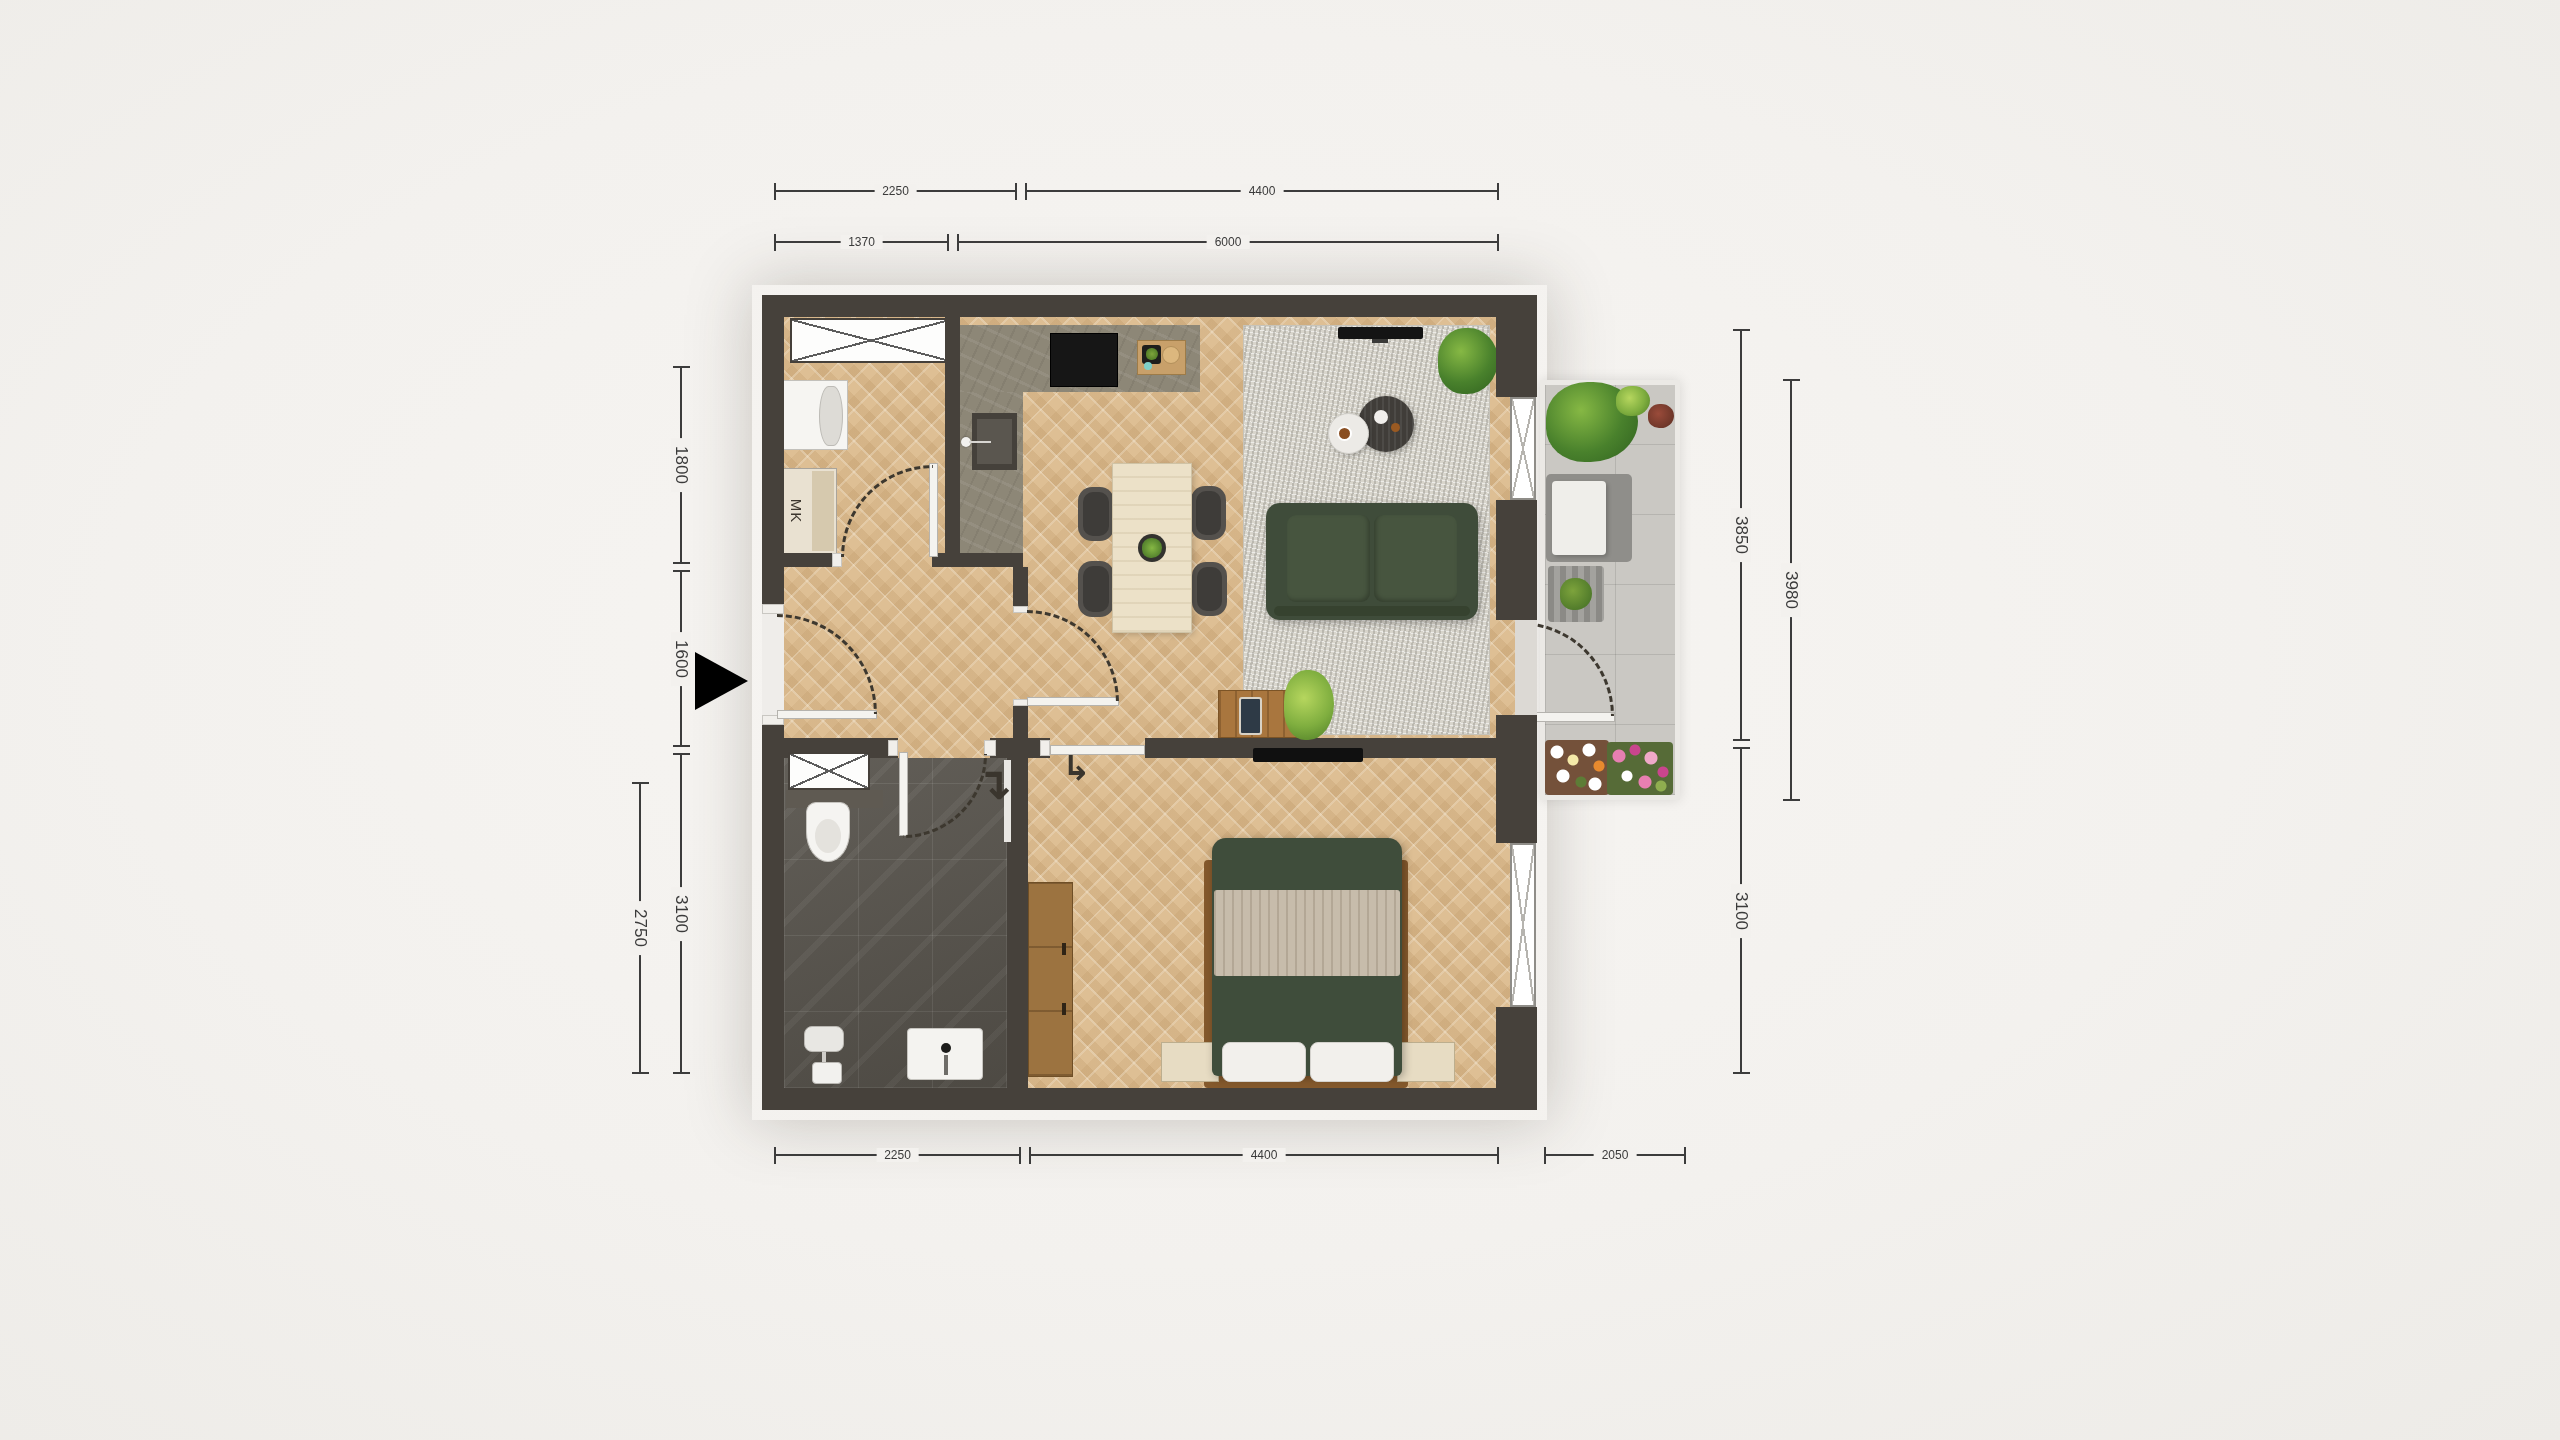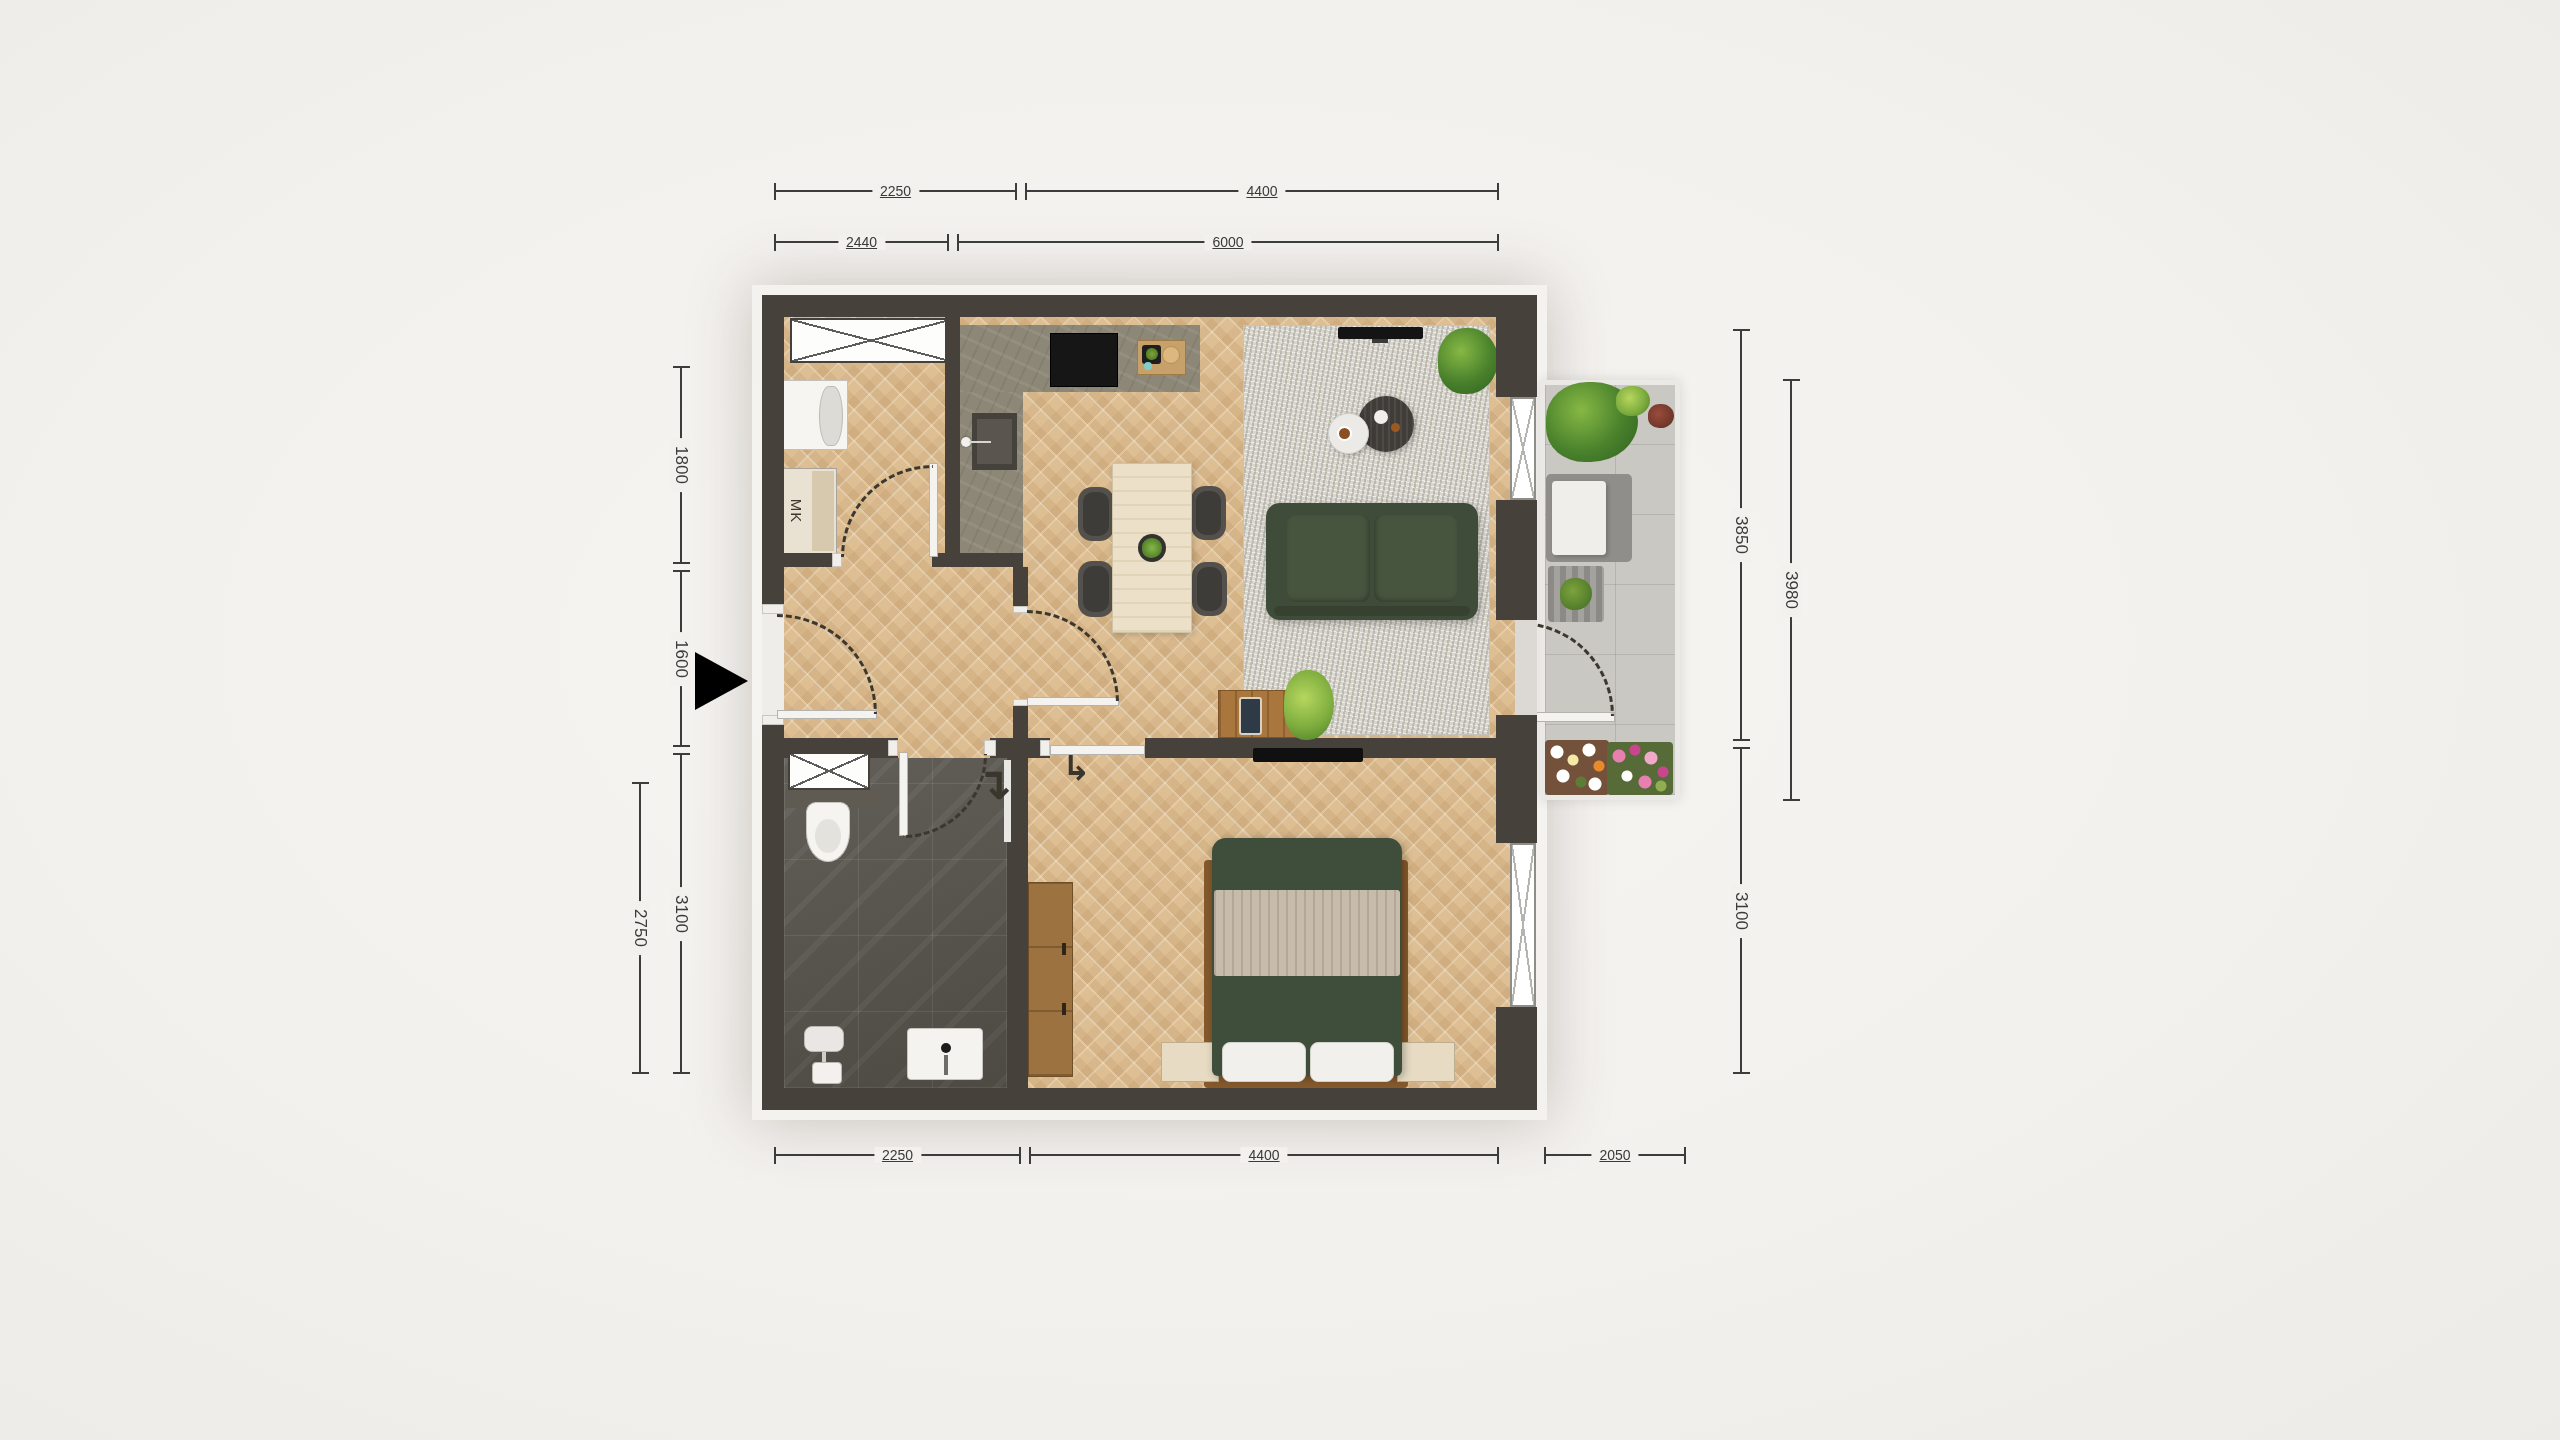--- a/index.html
+++ b/index.html
@@ -39,21 +39,21 @@
     linear-gradient(to bottom right, transparent calc(50% - 1px), #b6b4af calc(50% - 1px) calc(50% + 1px), transparent calc(50% + 1px));}
   .leaf{position:absolute;background:#f4f3ef;border:1px solid #b5b3ae;box-sizing:border-box;}
   .arc{position:absolute;border:3px dashed #3d382f;border-radius:50%;box-sizing:border-box;}
   .q-tl{clip-path:polygon(0 0,50% 0,50% 50%,0 50%);}
   .q-tr{clip-path:polygon(50% 0,100% 0,100% 50%,50% 50%);}
   .q-br{clip-path:polygon(50% 50%,100% 50%,100% 100%,50% 100%);}
   .dim-h{position:absolute;height:0;border-top:2px solid #3c3c3c;}
   .dim-h::before,.dim-h::after{content:"";position:absolute;width:2px;height:17px;background:#3c3c3c;top:-9px;}
   .dim-h::before{left:-1px;} .dim-h::after{right:-1px;}
   .dim-h .lbl{position:absolute;left:50%;top:-1px;transform:translate(-50%,-50%);
-    background:#f3f1ee;padding:0 8px;font-size:14px;color:#3a3a3a;white-space:nowrap;text-decoration:underline;}
+    background:#f3f1ee;padding:0 8px;font-size:12px;color:#3a3a3a;white-space:nowrap;}
   .dim-v{position:absolute;width:0;border-left:2px solid #3c3c3c;}
   .dim-v::before,.dim-v::after{content:"";position:absolute;width:17px;height:2px;background:#3c3c3c;left:-9px;}
   .dim-v::before{top:-1px;} .dim-v::after{bottom:-1px;}
   .dim-v .lbl{position:absolute;top:50%;left:-1px;transform:translate(-50%,-50%) rotate(90deg);
     background:#f3f1ee;padding:0 8px;font-size:17px;color:#3a3a3a;white-space:nowrap;}
   .chair{position:absolute;background:#54514d;border-radius:14px;}
   .chair .seat{position:absolute;inset:5px;background:#3e3c39;border-radius:10px;}
   .blob{position:absolute;border-radius:48% 52% 55% 45%;}
   .green1{background:radial-gradient(circle at 38% 35%, #86b844 0%, #49812c 55%, #2f601f 100%);}
   .green2{background:radial-gradient(circle at 40% 40%, #b6d65e 0%, #7fae3f 55%, #4d7c26 100%);}
@@ -250,21 +250,21 @@
   <div class="abs" style="left:695px;top:652px;width:0;height:0;border-top:29px solid transparent;border-bottom:29px solid transparent;border-left:53px solid #000;"></div>
 
   <div class="dim-h" style="left:775px;top:190px;width:241px;">
     <span class="lbl">2250</span>
     </div>
   <div class="dim-h" style="left:1026px;top:190px;width:472px;">
     <span class="lbl">4400</span>
     </div>
 
   <div class="dim-h" style="left:775px;top:241px;width:173px;">
-    <span class="lbl">2440</span>
+    <span class="lbl">1370</span>
     </div>
   <div class="dim-h" style="left:958px;top:241px;width:540px;">
     <span class="lbl">6000</span>
     </div>
 
   <div class="dim-h" style="left:775px;top:1154px;width:245px;">
     <span class="lbl">2250</span>
     </div>
   <div class="dim-h" style="left:1030px;top:1154px;width:468px;">
     <span class="lbl">4400</span>

